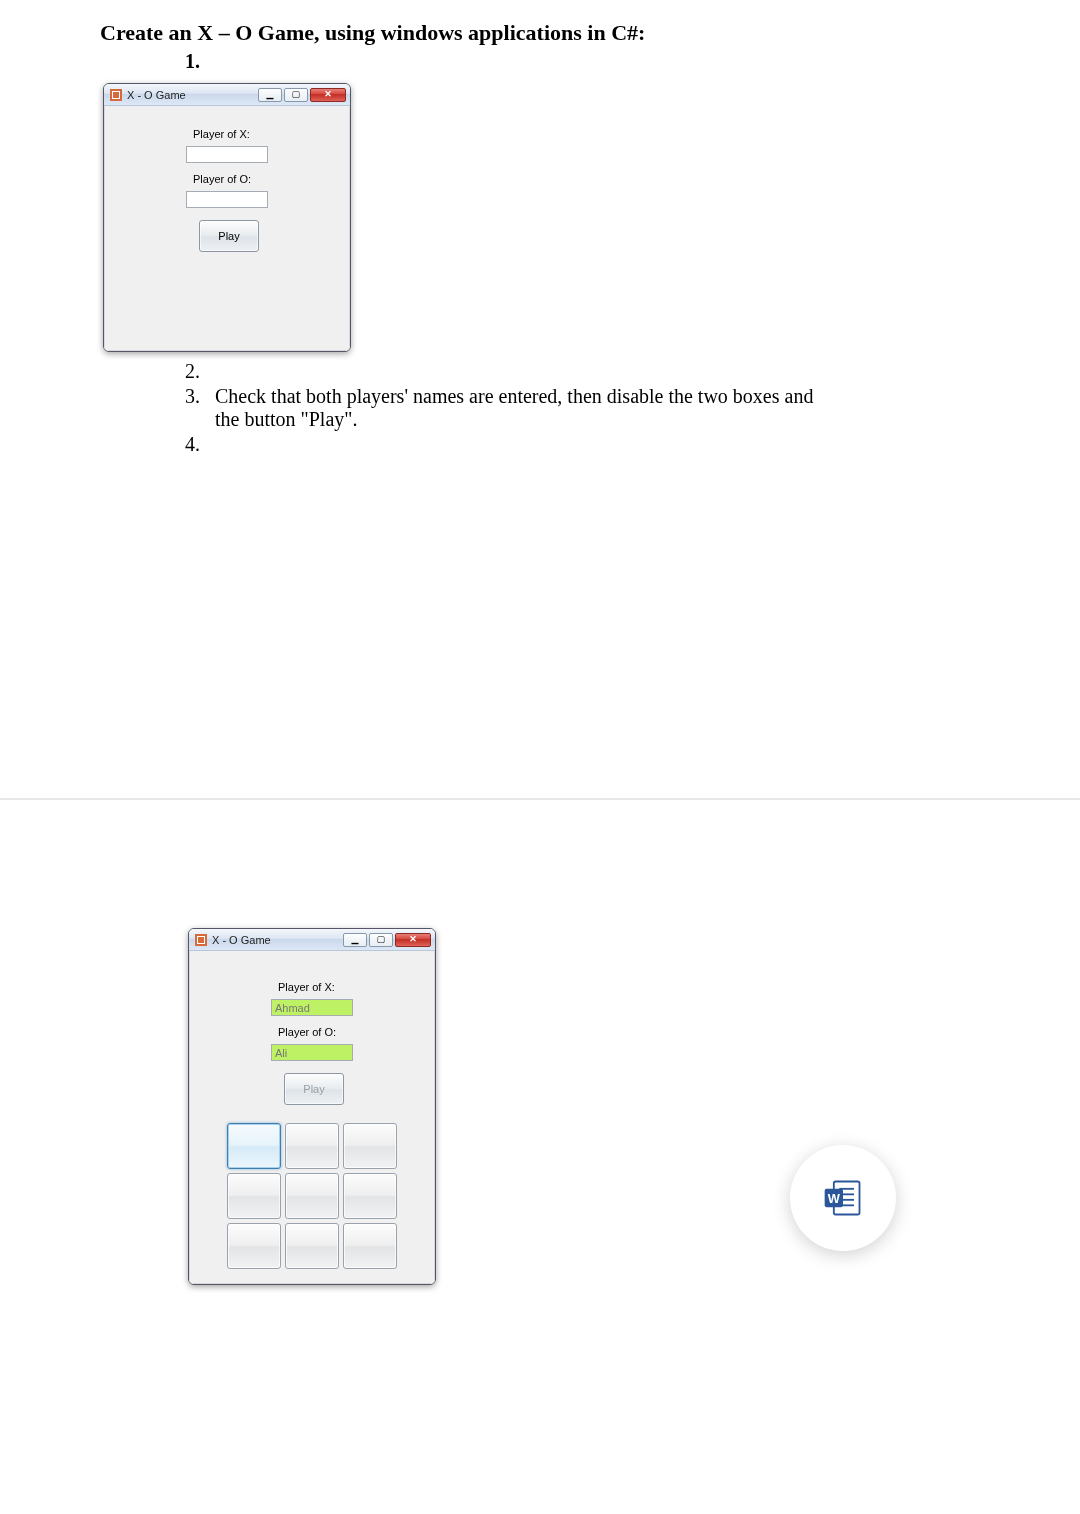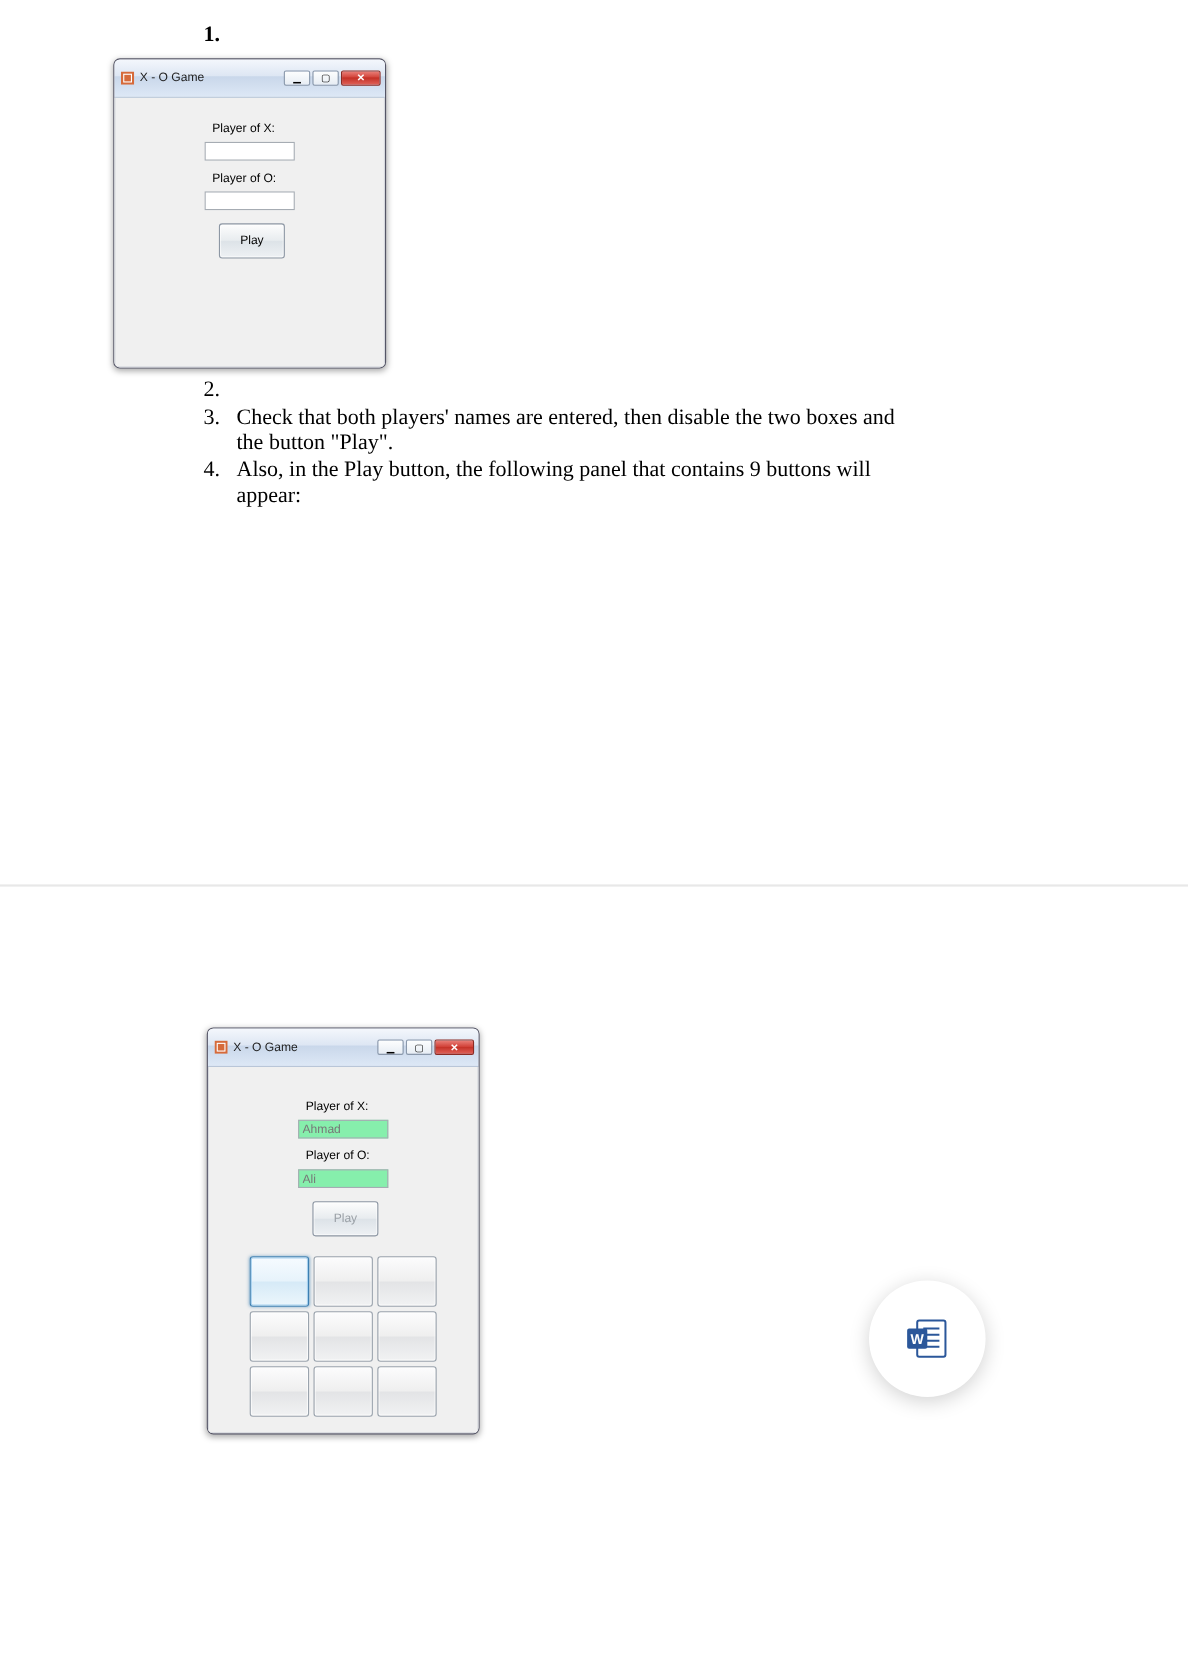--- a/index.html
+++ b/index.html
@@ -55,21 +55,21 @@
     border: 1px solid #556;
     border-radius: 6px;
     box-shadow: 0 2px 6px rgba(0,0,0,.35), inset 0 0 0 1px rgba(255,255,255,.4);
     background: #e9edf3;
     overflow: hidden;
     margin-left: 3px;
     margin-top: 10px;
   }
   .winform.large { width: 248px; }
   .titlebar {
-    height: 35px;
+    height: 22px;
     padding: 0 4px 0 6px;
     display: flex;
     align-items: center;
     background: linear-gradient(#f4f7fc, #dde6f3 45%, #c9d7ea 46%, #dde8f6);
     border-bottom: 1px solid #b9c6d8;
   }
   .titlebar .appicon {
     width: 12px; height: 12px;
     margin-right: 5px;
     display: inline-block;
@@ -108,21 +108,21 @@
     flex-direction: column;
   }
   .formrow label { width: 68px; font-size: 11px; }
   .tbox {
     width: 82px; height: 17px;
     border: 1px solid #a6acb3;
     background: #fff;
     font-size: 11px;
     padding: 0 3px;
   }
-  .tbox.ro { background: #86efac; color: #777; }
+  .tbox.ro { background: #bef264; color: #777; }
   .playwrap { margin: 12px 0 0 80px; }
   .btn {
     width: 60px; height: 32px;
     border: 1px solid #8d97a4;
     border-radius: 3px;
     background: linear-gradient(#fdfdfd,#e8ecef 48%,#dde3e8 52%,#eef1f4);
     font-size: 11px;
     display: inline-flex; align-items: center; justify-content: center;
     box-shadow: inset 0 0 0 1px rgba(255,255,255,.6);
   }
@@ -159,20 +159,21 @@
     display: flex; align-items: center; justify-content: center;
   }
   .fab svg { width: 44px; height: 44px; }
   .fab-wrap { position: relative; height: 0; }
 </style>
 </head>
 <body>
 
 <div class="page">
 
+  <div class="heading">Create an X – O Game, using windows applications in C#:</div>
 
   <div class="ol">
     <div class="li bold">
       <div class="num">1.</div>
     </div>
   </div>
 
   <div class="winform">
     <div class="titlebar">
       <span class="appicon">
@@ -215,21 +216,20 @@
   <div class="ol" style="margin-top:8px;">
     <div class="li">
       <div class="num">2.</div>
     </div>
     <div class="li">
       <div class="num">3.</div>
       <div class="txt">Check that both players' names are entered, then disable the two boxes and the button "Play".</div>
     </div>
     <div class="li">
       <div class="num">4.</div>
-      <div class="txt">Also, in the Play button, the following panel that contains 9 buttons will appear:</div>
     </div>
   </div>
 
 </div>
 
 <div class="page-break"></div>
 
 <div class="page" style="padding-top:10px;">
 
   <div class="second-shot-wrap">

